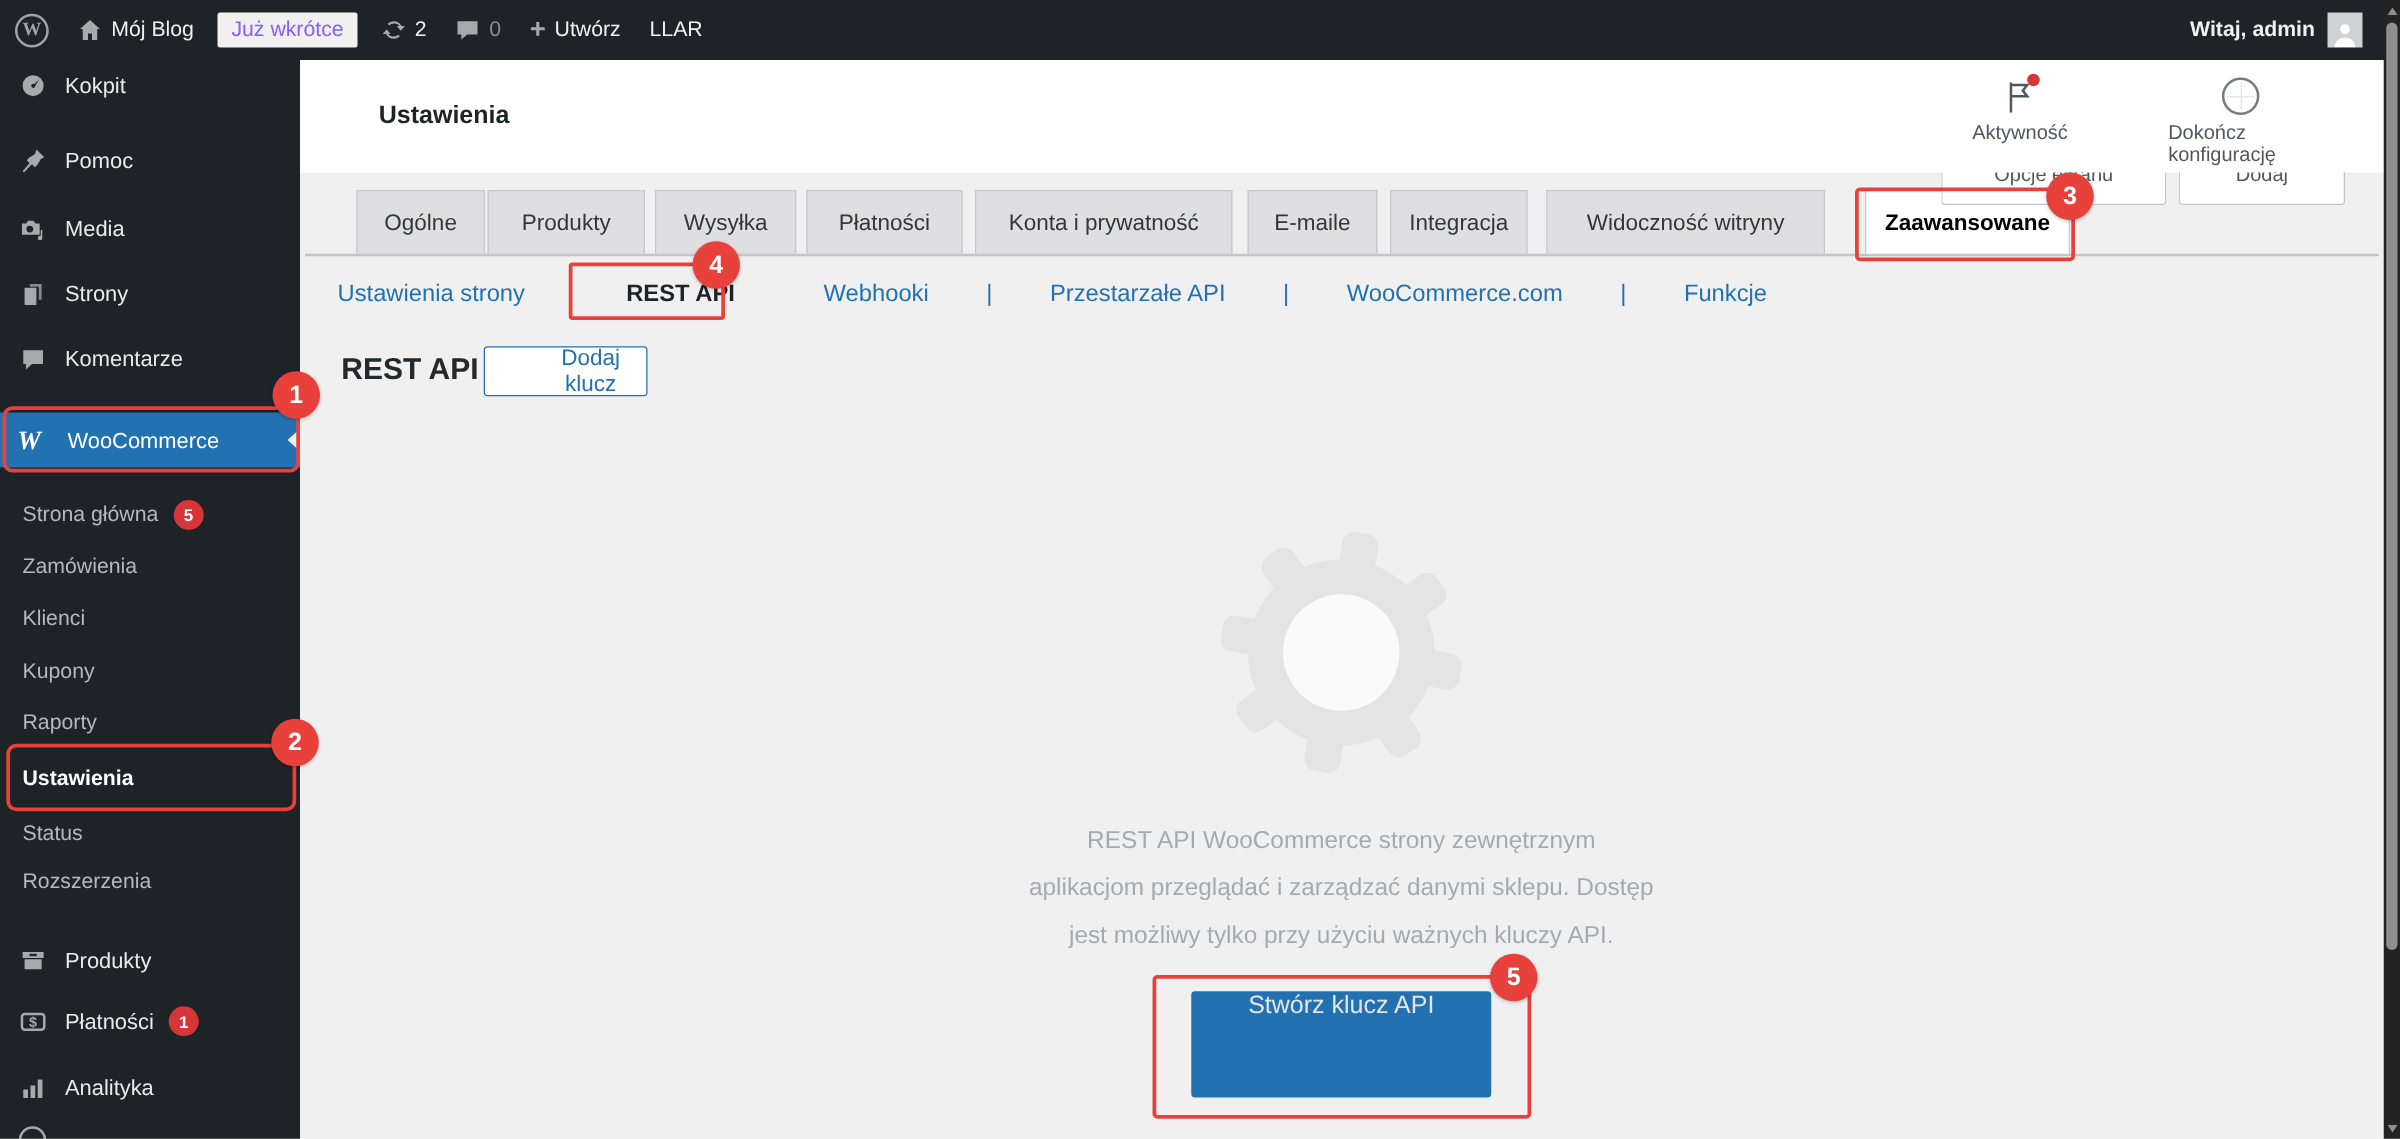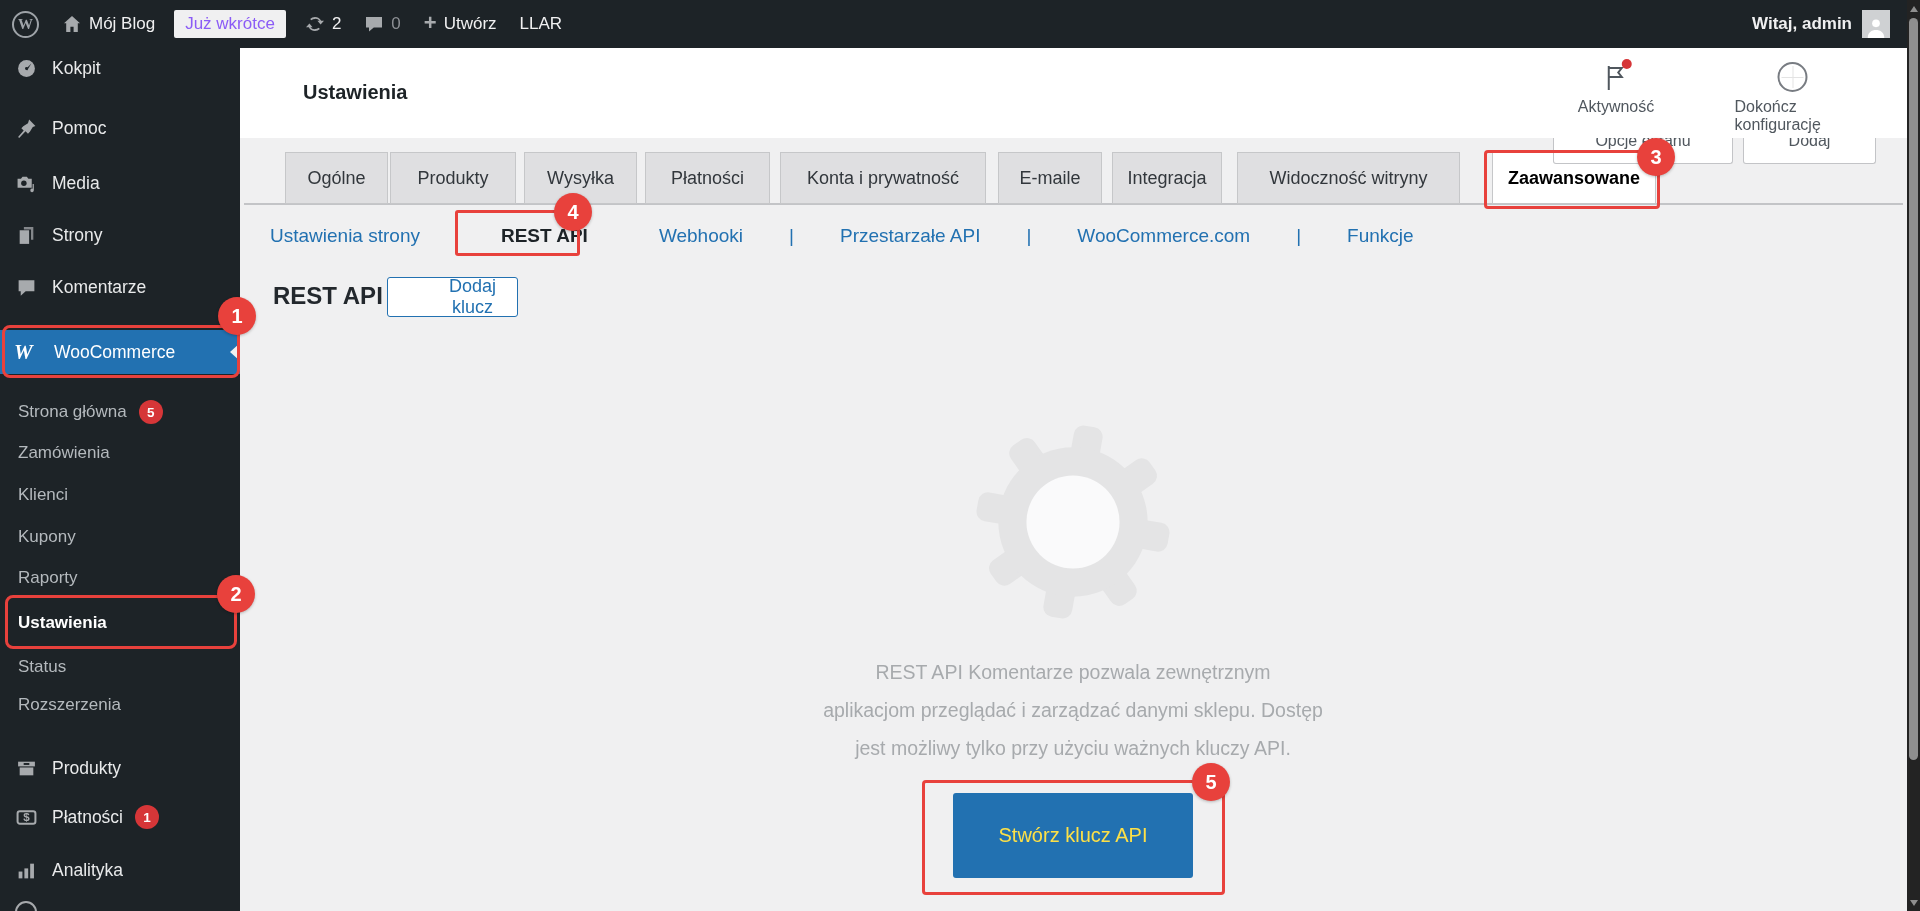--- a/index.html
+++ b/index.html
@@ -82,21 +82,21 @@
 
   .rest-heading { position:absolute; left:33px; top:234px; font-size:24px; font-weight:bold; color:#23282d; }
   .add-key-btn { position:absolute; left:147px; top:229px; width:131px; height:40px; background:#fff;
     border:1px solid #2271b1; border-radius:3px; color:#2271b1; font-size:18px;
     display:flex; align-items:center; justify-content:center; cursor:pointer;padding-left:40px; }
 
   .gear { position:absolute; left:736px; top:377px; width:194px; height:194px; }
   .empty-desc { position:absolute; left:553px; top:605px; width:560px; text-align:center;
     font-size:19.5px; line-height:38px; color:#a7aaad; }
   .create-key-btn { position:absolute; left:713px; top:745px; width:240px; height:85px; background:#2271b1;
-    border:none; border-radius:3px; color:#fde047; font-size:20px; display:flex; align-items:center;
+    border:none; border-radius:3px; color:#e5e5e5; font-size:20px; display:flex; align-items:flex-start;
     justify-content:center; cursor:pointer; }
 
   
   .annotations { position:absolute; left:0; top:0; width:1920px; height:911px; z-index:30; pointer-events:none; }
   .ann-box { position:absolute; border:3px solid #e8413c; border-radius:6px; }
   .ann-badge { position:absolute; width:38px; height:38px; border-radius:50%; background:#e8413c; color:#fff;
     font-size:20px; font-weight:bold; display:flex; align-items:center; justify-content:center;
     box-shadow:0 1px 3px rgba(0,0,0,.25); }
   #ann-box-1{left:2px;   top:325px; width:238px; height:53px;  border-radius:8px;}
   #ann-badge-1{left:218px; top:297px;}
@@ -362,21 +362,21 @@
         <rect x="85" y="0" width="30" height="36" rx="10" transform="rotate(235 100 100)"></rect>
         <rect x="85" y="0" width="30" height="36" rx="10" transform="rotate(280 100 100)"></rect>
         <rect x="85" y="0" width="30" height="36" rx="10" transform="rotate(325 100 100)"></rect>
       </g>
       <circle cx="100" cy="100" r="77"></circle>
     </g>
     <circle cx="100" cy="100" r="48" fill="#fafafb"></circle>
   </svg>
 
   <div class="empty-desc">
-    <div>REST API Komentarze pozwala zewnętrznym</div>
+    <div>REST API WooCommerce strony zewnętrznym</div>
     <div>aplikacjom przeglądać i zarządzać danymi sklepu. Dostęp</div>
     <div>jest możliwy tylko przy użyciu ważnych kluczy API.</div>
   </div>
 
   <button class="create-key-btn">
     <span>Stwórz klucz API</span>
   </button>
 </div>
 
 <div class="annotations">

